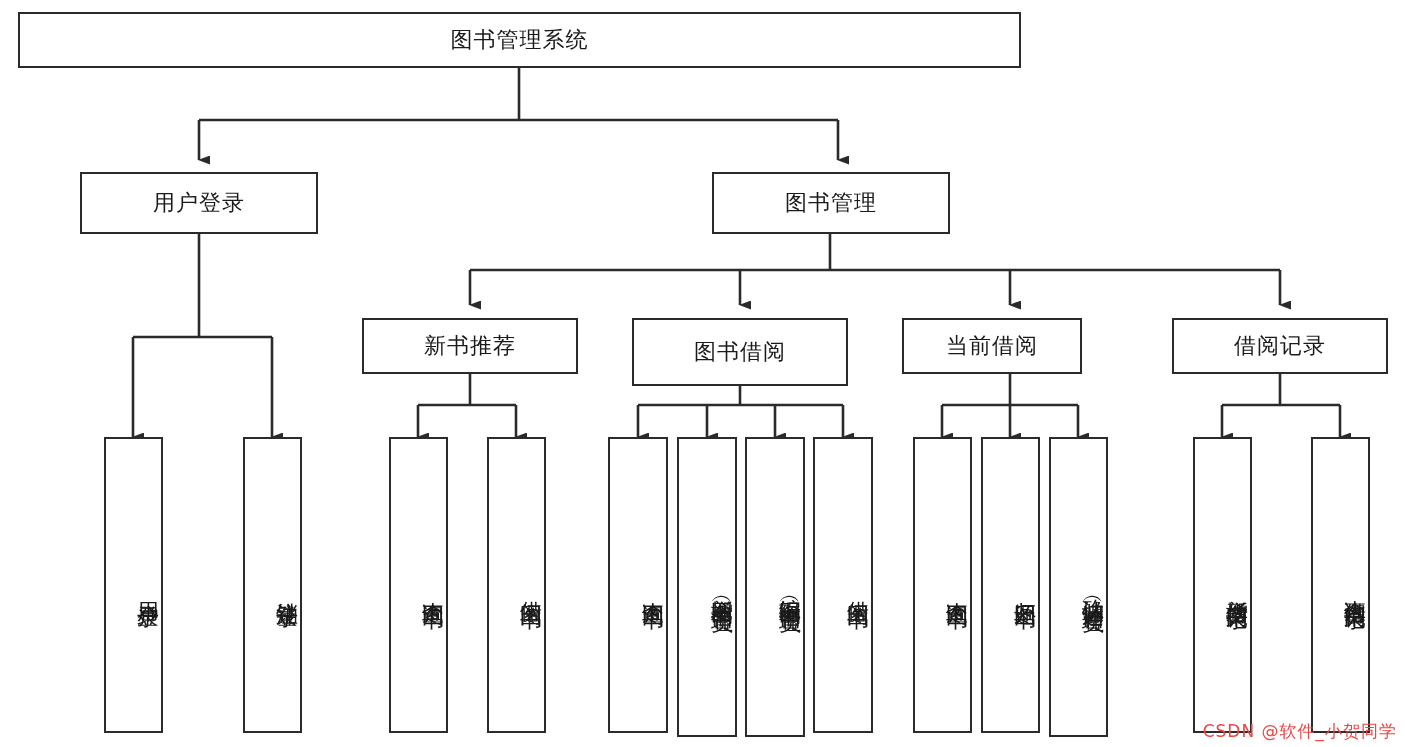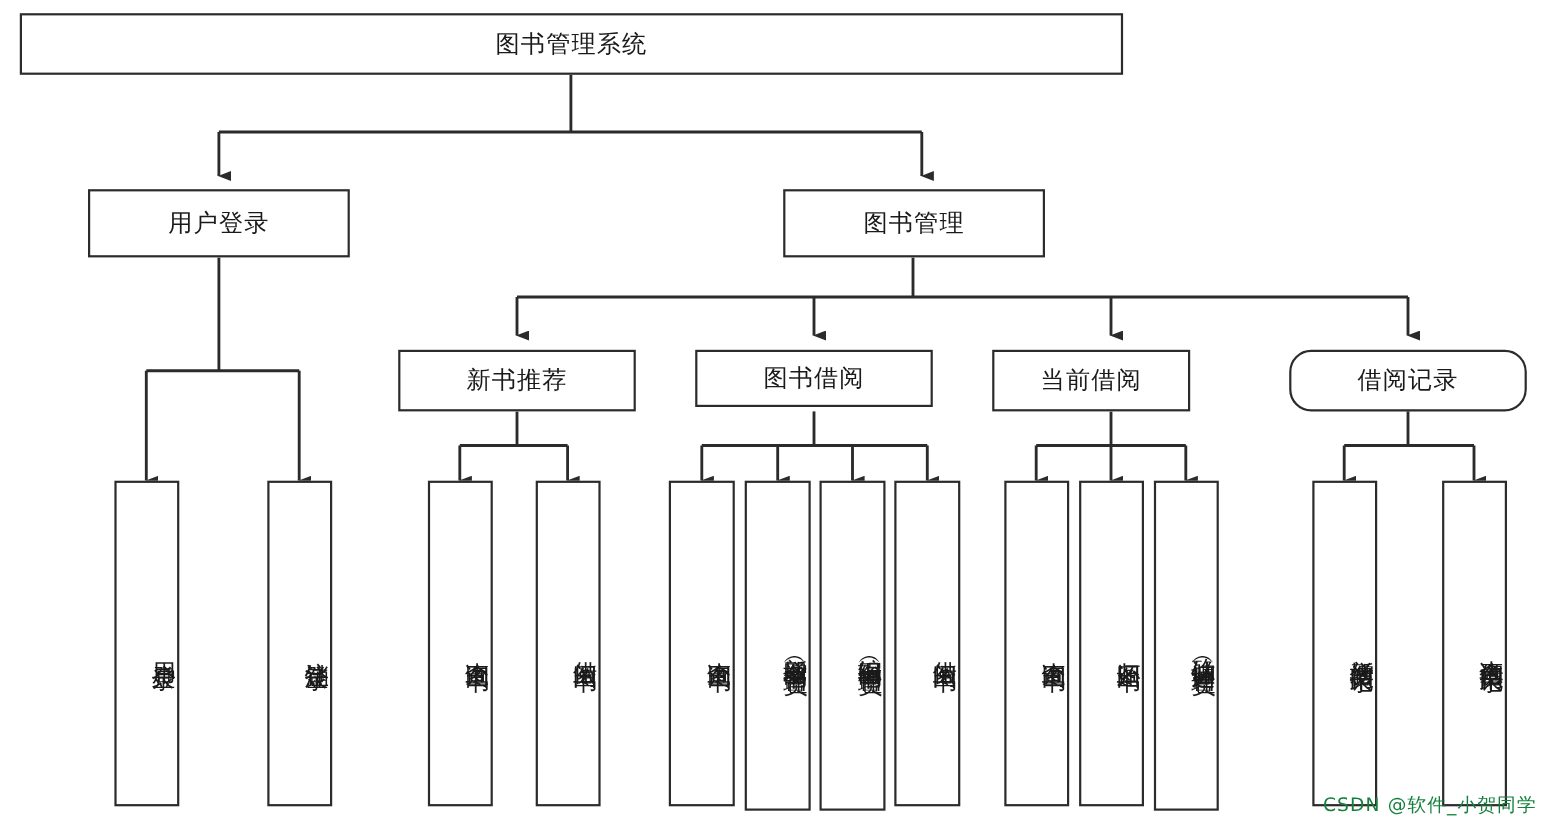--- a/index.html
+++ b/index.html
@@ -40,21 +40,21 @@
     writing-mode:vertical-rl;
     text-orientation:upright;
     white-space:nowrap;
     display:block;
   }
   .watermark{
     position:absolute;
     right:8px;
     bottom:4px;
     font-size:17px;
-    color:#15803d;
+    color:#ef4444;
     letter-spacing:1px;
     white-space:nowrap;
     font-family:"DejaVu Sans","Liberation Sans",sans-serif;
   }
   svg.edges{position:absolute;left:0;top:0;width:1405px;height:747px;pointer-events:none;}
 </style>
 </head>
 <body>
 
 <div id="canvas">
@@ -116,27 +116,27 @@
   <div class="node horiz" style="left:80px;top:172px;width:238px;height:62px;">
     <span>用户登录</span>
   </div>
   <div class="node horiz" style="left:362px;top:318px;width:216px;height:56px;">
     <span>新书推荐</span>
   </div>
 
   <div class="node horiz" style="left:712px;top:172px;width:238px;height:62px;">
     <span>图书管理</span>
   </div>
-  <div class="node horiz" style="left:632px;top:318px;width:216px;height:52px;text-align:center;">
+  <div class="node horiz" style="left:632px;top:318px;width:216px;height:68px;text-align:center;">
     <span>图书借阅</span>
   </div>
   <div class="node horiz" style="left:902px;top:318px;width:180px;height:56px;">
     <span>当前借阅</span>
   </div>
-  <div class="node horiz" style="left:1172px;top:318px;width:216px;height:56px;border-radius:20px;">
+  <div class="node horiz" style="left:1172px;top:318px;width:216px;height:56px;">
     <span>借阅记录</span>
   </div>
 
   <div class="node vert" style="left:104px;top:437px;width:59px;height:296px;">
     <span class="vtext">用户登录</span>
   </div>
   <div class="node vert" style="left:243px;top:437px;width:59px;height:296px;">
     <span class="vtext">注销登录</span>
   </div>
 

